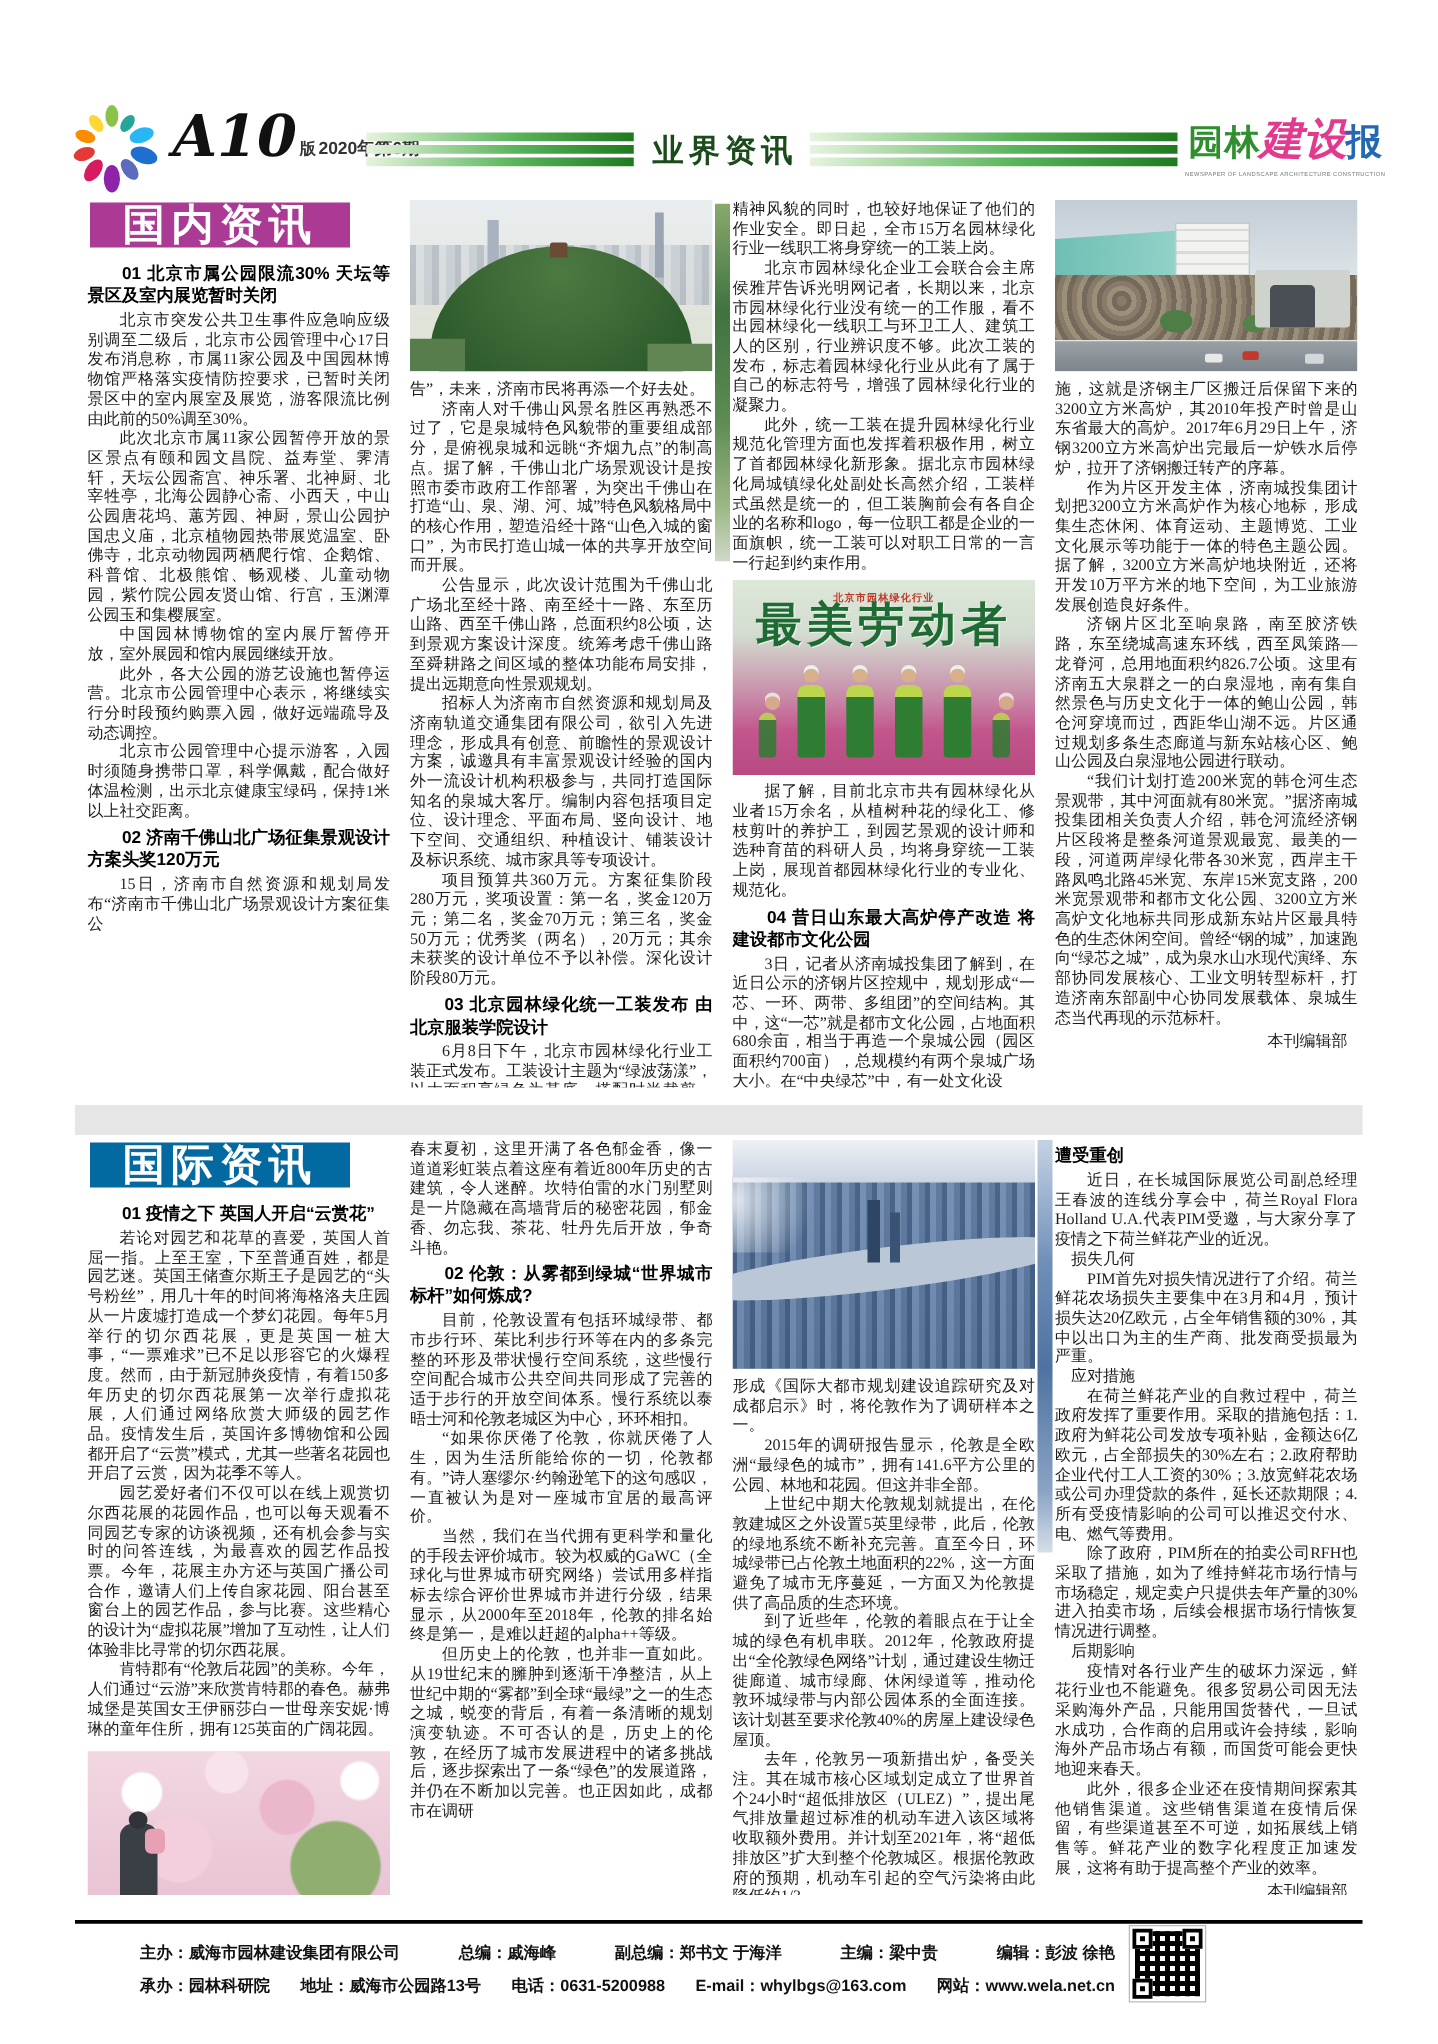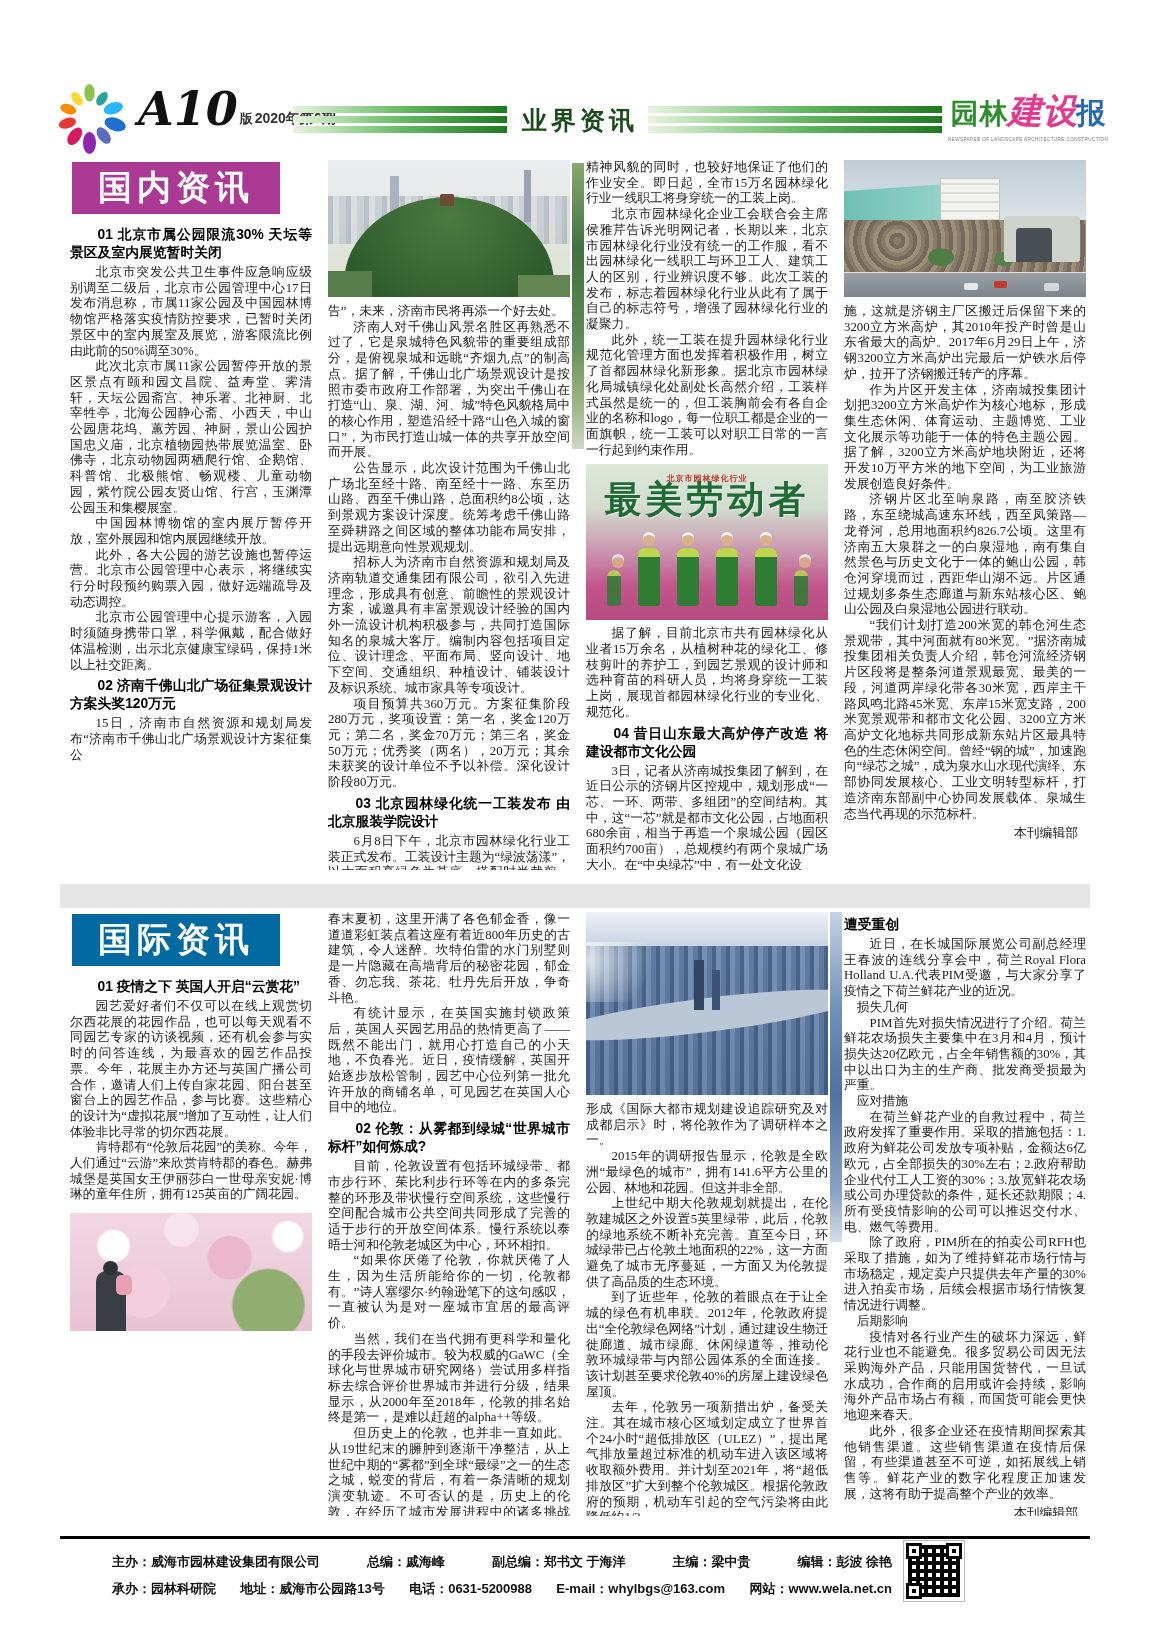--- a/index.html
+++ b/index.html
@@ -29,21 +29,21 @@
 
   
   .col{position:absolute;width:242px;overflow:hidden;}
   .col p{margin:0;font-size:12.8px;line-height:15.7px;text-indent:2em;text-align:justify;color:#1c1c1c;}
   .col p.cont{text-indent:0;}
   .col p.sub{text-indent:1em;}
   .col p.byline{text-align:right;text-indent:0;padding-right:8px;margin-top:4px;}
   .art-title{font-family:"Liberation Sans",sans-serif;font-weight:bold;font-size:13.8px;line-height:18px;
              margin:4px 0 3px 0;text-indent:2em;text-align:justify;color:#000;}
   .art-title.cont{text-indent:0;}
-  .badge{width:208px;height:52px;display:flex;align-items:center;justify-content:center;
+  .badge{width:208px;height:36px;display:flex;align-items:center;justify-content:center;
          font-family:"Liberation Sans",sans-serif;font-weight:bold;font-size:34px;letter-spacing:5px;
          color:#fff;margin:2px 0 12px 2px;}
   #d-badge{background:#ab3a94;}
   #i-badge{background:#0369a1;}
 
   #d-col1{left:70px;top:160px;height:710px;}
   #d-col2{left:328px;top:160px;height:710px;}
   #d-col3{left:586px;top:160px;height:710px;}
   #d-col4{left:844px;top:160px;height:710px;}
   #i-col1{left:70px;top:912px;height:604px;}
@@ -255,32 +255,32 @@
   <p>济钢片区北至响泉路，南至胶济铁路，东至绕城高速东环线，西至凤策路—龙脊河，总用地面积约826.7公顷。这里有济南五大泉群之一的白泉湿地，南有集自然景色与历史文化于一体的鲍山公园，韩仓河穿境而过，西距华山湖不远。片区通过规划多条生态廊道与新东站核心区、鲍山公园及白泉湿地公园进行联动。</p>
   <p>“我们计划打造200米宽的韩仓河生态景观带，其中河面就有80米宽。”据济南城投集团相关负责人介绍，韩仓河流经济钢片区段将是整条河道景观最宽、最美的一段，河道两岸绿化带各30米宽，西岸主干路凤鸣北路45米宽、东岸15米宽支路，200米宽景观带和都市文化公园、3200立方米高炉文化地标共同形成新东站片区最具特色的生态休闲空间。曾经“钢的城”，加速跑向“绿芯之城”，成为泉水山水现代演绎、东部协同发展核心、工业文明转型标杆，打造济南东部副中心协同发展载体、泉城生态当代再现的示范标杆。</p>
   <p class="byline">本刊编辑部</p>
 </div>
 
 <div id="section-divider" class="abs"></div>
 
 <div id="i-col1" class="col">
   <div id="i-badge" class="badge">国际资讯</div>
   <div class="art-title">01 疫情之下 英国人开启“云赏花”</div>
+  <p>若论对园艺和花草的喜爱，英国人首屈一指。上至王室，下至普通百姓，都是园艺迷。英国王储查尔斯王子是园艺的“头号粉丝”，用几十年的时间将海格洛夫庄园从一片废墟打造成一个梦幻花园。每年5月举行的切尔西花展，更是英国一桩大事，“一票难求”已不足以形容它的火爆程度。然而，由于新冠肺炎疫情，有着150多年历史的切尔西花展第一次举行虚拟花展，人们通过网络欣赏大师级的园艺作品。疫情发生后，英国许多博物馆和公园都开启了“云赏”模式，尤其一些著名花园也开启了云赏，因为花季不等人。</p>
   <p>园艺爱好者们不仅可以在线上观赏切尔西花展的花园作品，也可以每天观看不同园艺专家的访谈视频，还有机会参与实时的问答连线，为最喜欢的园艺作品投票。今年，花展主办方还与英国广播公司合作，邀请人们上传自家花园、阳台甚至窗台上的园艺作品，参与比赛。这些精心的设计为“虚拟花展”增加了互动性，让人们体验非比寻常的切尔西花展。</p>
   <p>肯特郡有“伦敦后花园”的美称。今年，人们通过“云游”来欣赏肯特郡的春色。赫弗城堡是英国女王伊丽莎白一世母亲安妮·博琳的童年住所，拥有125英亩的广阔花园。</p>
   <div id="photo-blossom" class="photo">
     <div class="abs pb-man"></div>
     <div class="abs pb-head"></div>
     <div class="abs pb-child"></div>
   </div>
 </div>
 
 <div id="i-col2" class="col">
   <p class="cont">春末夏初，这里开满了各色郁金香，像一道道彩虹装点着这座有着近800年历史的古建筑，令人迷醉。坎特伯雷的水门别墅则是一片隐藏在高墙背后的秘密花园，郁金香、勿忘我、茶花、牡丹先后开放，争奇斗艳。</p>
-  <p>有统计显示，在英国实施封锁政策后，英国人买园艺用品的热情更高了——既然不能出门，就用心打造自己的小天地，不负春光。近日，疫情缓解，英国开始逐步放松管制，园艺中心位列第一批允许开放的商铺名单，可见园艺在英国人心目中的地位。</p>
   <div class="art-title">02 伦敦：从雾都到绿城“世界城市标杆”如何炼成?</div>
   <p>目前，伦敦设置有包括环城绿带、都市步行环、茱比利步行环等在内的多条完整的环形及带状慢行空间系统，这些慢行空间配合城市公共空间共同形成了完善的适于步行的开放空间体系。慢行系统以泰晤士河和伦敦老城区为中心，环环相扣。</p>
   <p>“如果你厌倦了伦敦，你就厌倦了人生，因为生活所能给你的一切，伦敦都有。”诗人塞缪尔·约翰逊笔下的这句感叹，一直被认为是对一座城市宜居的最高评价。</p>
   <p>当然，我们在当代拥有更科学和量化的手段去评价城市。较为权威的GaWC（全球化与世界城市研究网络）尝试用多样指标去综合评价世界城市并进行分级，结果显示，从2000年至2018年，伦敦的排名始终是第一，是难以赶超的alpha++等级。</p>
   <p>但历史上的伦敦，也并非一直如此。从19世纪末的臃肿到逐渐干净整洁，从上世纪中期的“雾都”到全球“最绿”之一的生态之城，蜕变的背后，有着一条清晰的规划演变轨迹。不可否认的是，历史上的伦敦，在经历了城市发展进程中的诸多挑战后，逐步探索出了一条“绿色”的发展道路，并仍在不断加以完善。也正因如此，成都市在调研</p>
 </div>
 
 <div id="i-col3" class="col">
   <div id="photo-london" class="photo">
     <div class="abs pl-city"></div>

